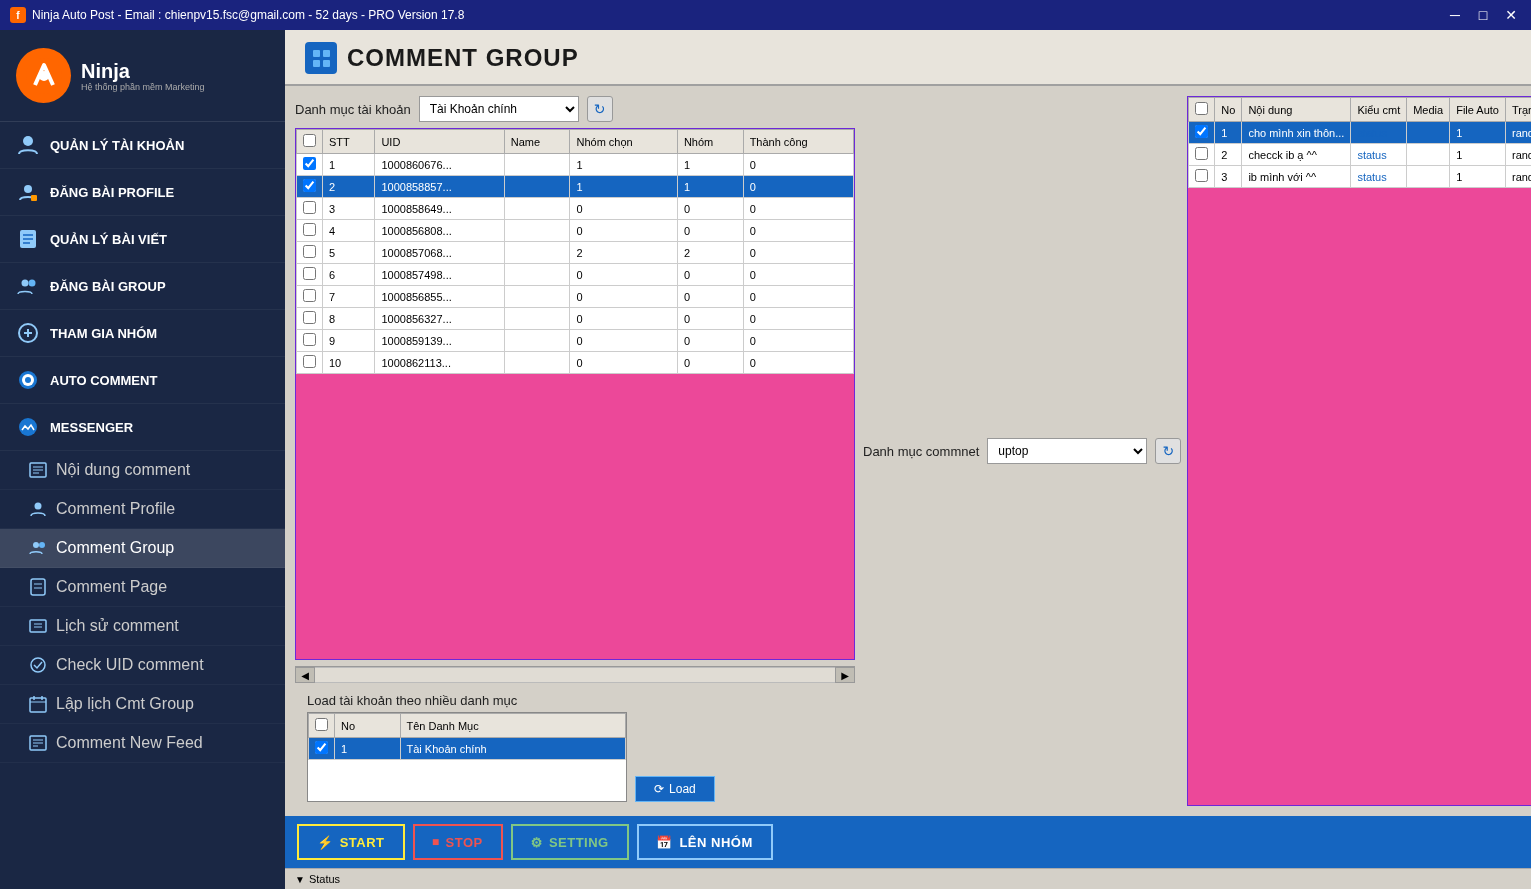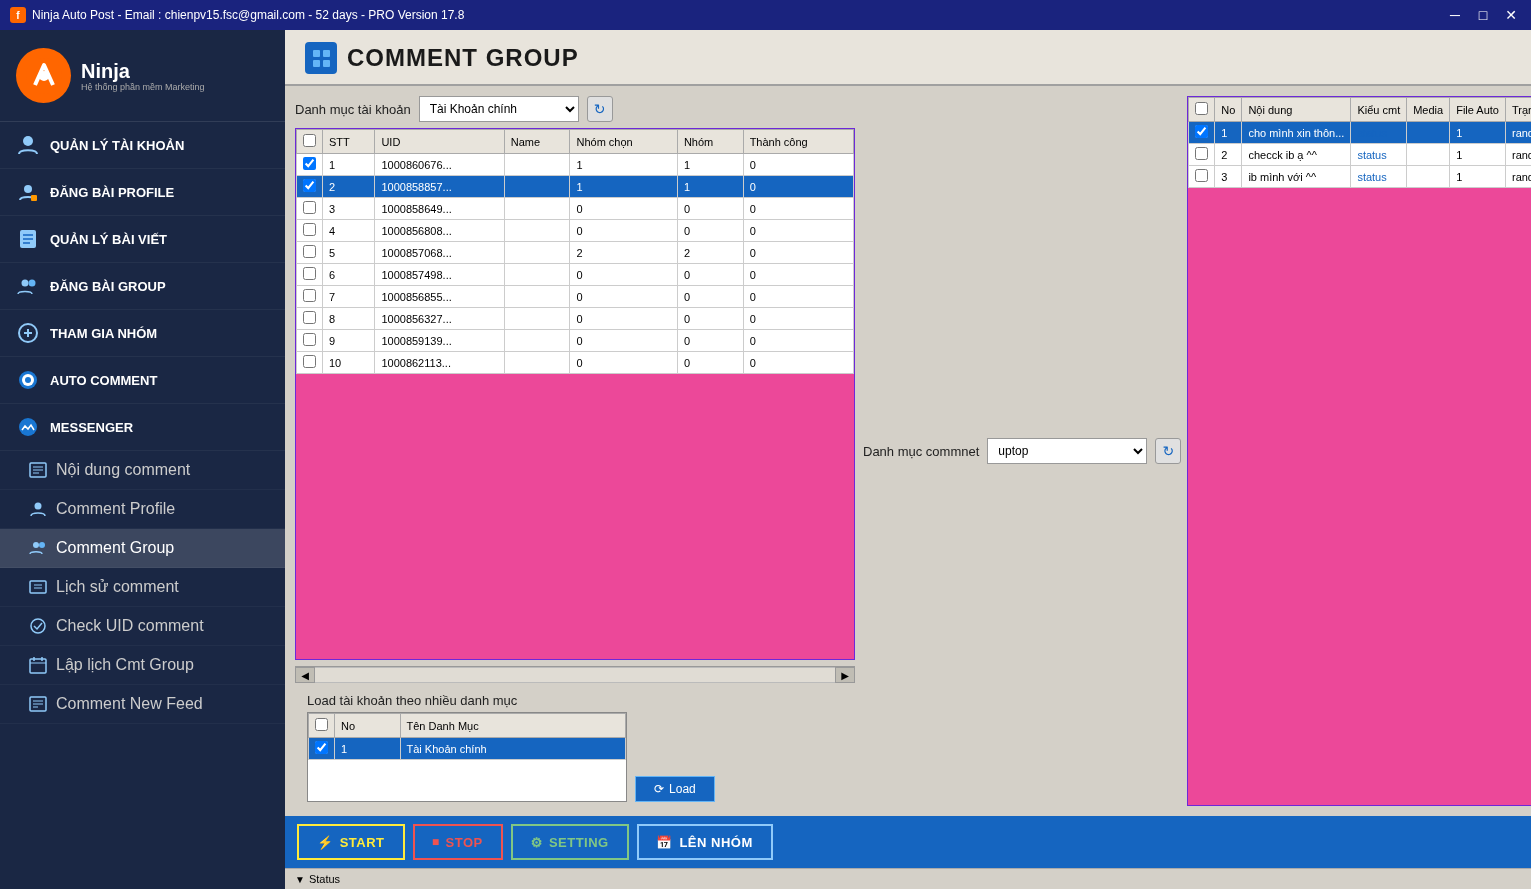--- a/index.html
+++ b/index.html
@@ -368,20 +368,30 @@
     </div>
     <div class="sidebar-sub-item active" style="background:rgba(255,255,255,0.15);color:white;">
       <div class="icon">
         <svg width="18" height="18" viewBox="0 0 18 18" fill="none">
           <circle cx="7" cy="6" r="3" fill="#90caf9"></circle>
           <circle cx="13" cy="6" r="3" fill="#64b5f6"></circle>
           <path d="M1 15c0-3 12-3 12 0" stroke="#90caf9" stroke-width="1.5" fill="none"></path>
         </svg>
       </div>
       <span>Comment Group</span>
+    </div>
+    <div class="sidebar-sub-item">
+      <div class="icon">
+        <svg width="18" height="18" viewBox="0 0 18 18" fill="none">
+          <rect x="2" y="1" width="14" height="16" rx="2" stroke="#90caf9" stroke-width="1.5" fill="none"></rect>
+          <line x1="5" y1="6" x2="13" y2="6" stroke="#90caf9" stroke-width="1"></line>
+          <line x1="5" y1="10" x2="13" y2="10" stroke="#90caf9" stroke-width="1"></line>
+        </svg>
+      </div>
+      <span>Comment Page</span>
     </div>
     <div class="sidebar-sub-item">
       <div class="icon">
         <svg width="18" height="18" viewBox="0 0 18 18" fill="none">
           <rect x="1" y="3" width="16" height="12" rx="1" stroke="#90caf9" stroke-width="1.5" fill="none"></rect>
           <line x1="5" y1="7" x2="13" y2="7" stroke="#90caf9" stroke-width="1"></line>
           <line x1="5" y1="10" x2="13" y2="10" stroke="#90caf9" stroke-width="1"></line>
         </svg>
       </div>
       <span>Lịch sử comment</span>

